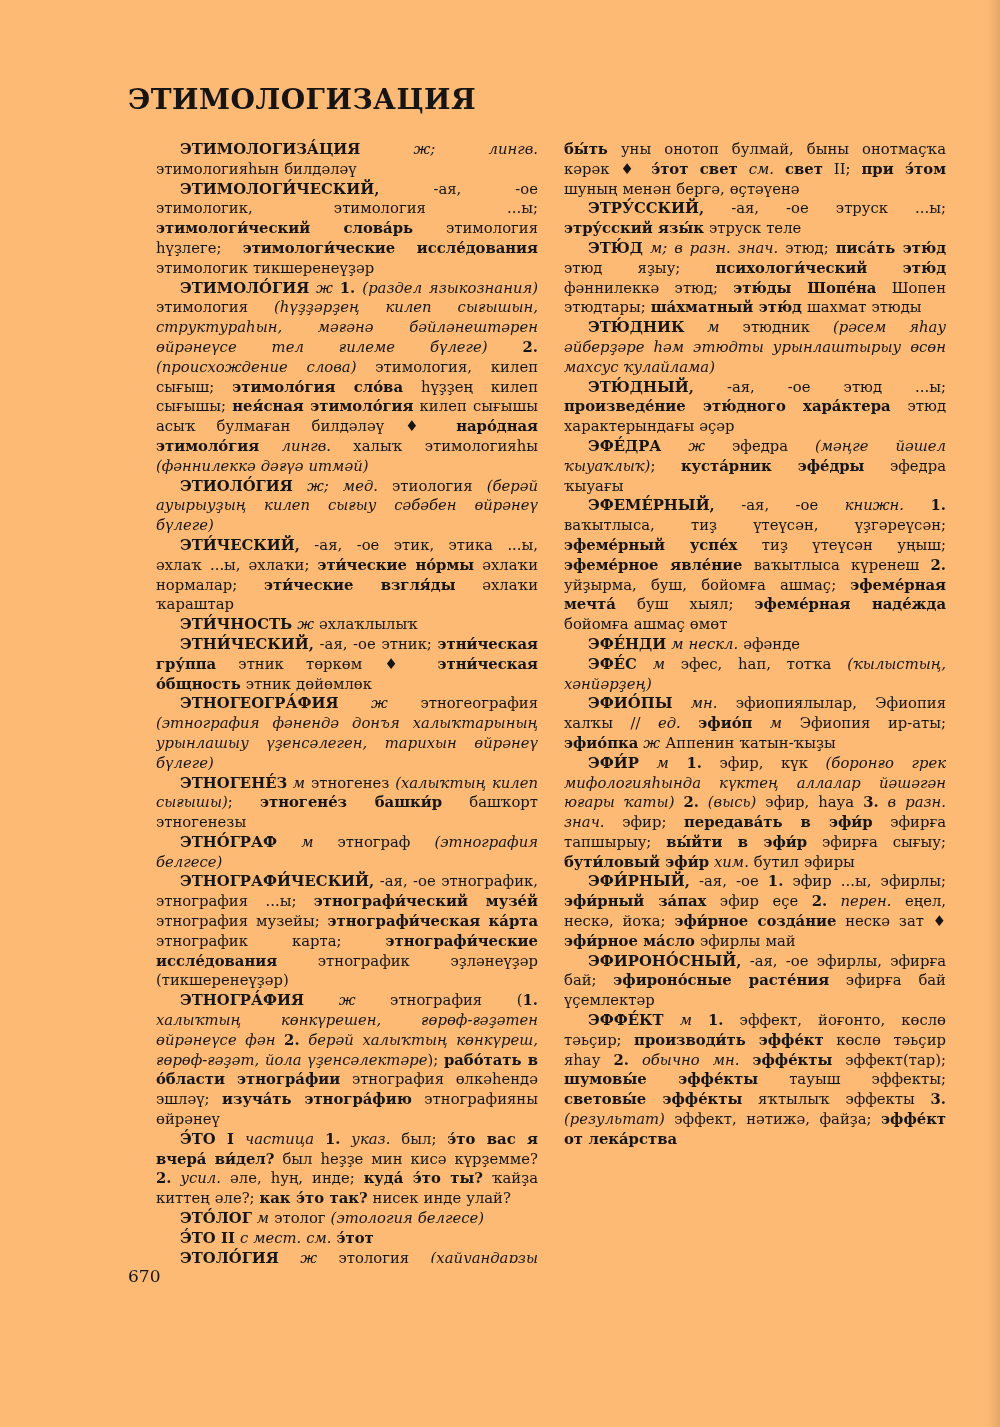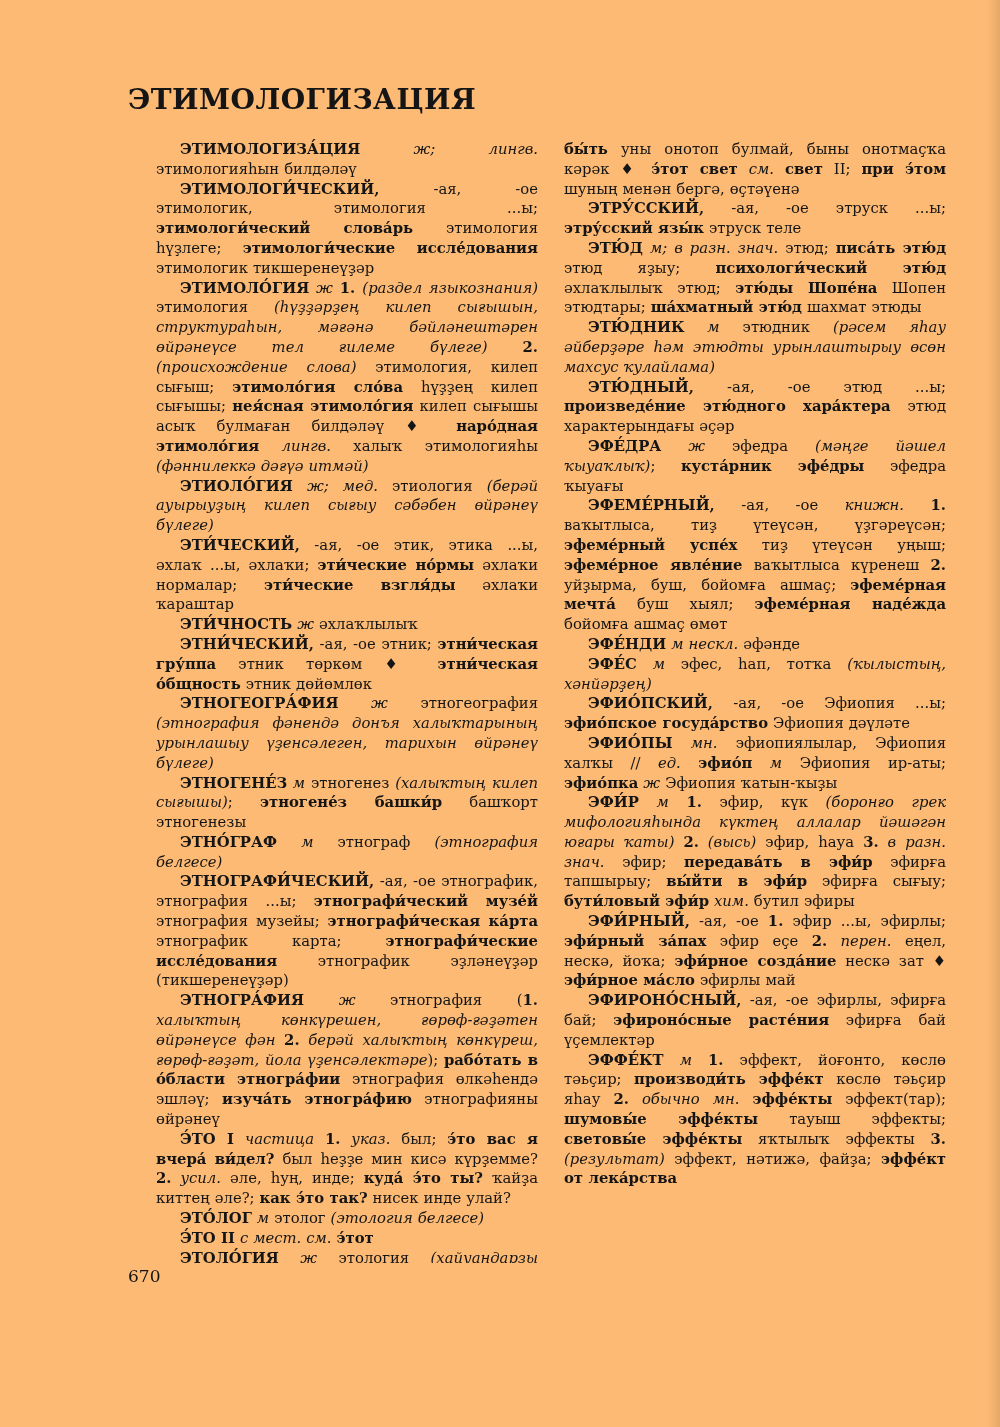--- a/index.html
+++ b/index.html
@@ -70,29 +70,28 @@
         <p class="entry"><span class="b">ЭТНОГРАФИ́ЧЕСКИЙ,</span><span> -ая, -ое этнографик, этнография ...ы; </span><span class="b">этнографи́ческий музе́й</span><span> этнография музейы; </span><span class="b">этнографи́ческая ка́рта</span><span> этнографик карта; </span><span class="b">этнографи́ческие иссле́дования</span><span> этнографик эҙләнеүҙәр (тикшеренеүҙәр)</span></p>
         <p class="entry"><span class="b">ЭТНОГРА́ФИЯ</span><span class="i"> ж</span><span> этнография (</span><span class="b">1.</span><span class="i"> халыҡтың көнкүрешен, ғөрөф-ғәҙәтен өйрәнеүсе фән </span><span class="b">2.</span><span class="i"> берәй халыҡтың көнкүреш, ғөрөф-ғәҙәт, йола үҙенсәлектәре</span><span>); </span><span class="b">рабо́тать в о́бласти этногра́фии</span><span> этнография өлкәһендә эшләү; </span><span class="b">изуча́ть этногра́фию</span><span> этнографияны өйрәнеү</span></p>
         <p class="entry"><span class="b">Э́ТО I</span><span class="i"> частица </span><span class="b">1.</span><span class="i"> указ.</span><span> был; </span><span class="b">э́то вас я вчера́ ви́дел?</span><span> был һеҙҙе мин кисә күрҙемме? </span><span class="b">2.</span><span class="i"> усил.</span><span> әле, һуң, инде; </span><span class="b">куда́ э́то ты?</span><span> ҡайҙа киттең әле?; </span><span class="b">как э́то так?</span><span> нисек инде улай?</span></p>
         <p class="entry"><span class="b">ЭТО́ЛОГ</span><span class="i"> м</span><span> этолог </span><span class="i">(этология белгесе)</span></p>
         <p class="entry"><span class="b">Э́ТО II</span><span class="i"> с мест. см. </span><span class="b">э́тот</span></p>
         <p class="entry"><span class="b">ЭТОЛО́ГИЯ</span><span class="i"> ж</span><span> этология </span><span class="i">(хайуандарҙы тәбиғи шарттарҙа өйрәнеүсе фән)</span></p>
       </div>
     <div class="col">
         <p class="entry cont"><span class="b">бы́ть</span><span> уны онотоп булмай, быны онотмаҫҡа кәрәк </span><span class="b">♦ э́тот свет</span><span class="i"> см. </span><span class="b">свет</span><span> II; </span><span class="b">при э́том</span><span> шуның менән бергә, өҫтәүенә</span></p>
         <p class="entry"><span class="b">ЭТРУ́ССКИЙ,</span><span> -ая, -ое этруск ...ы; </span><span class="b">этру́сский язы́к</span><span> этруск теле</span></p>
-        <p class="entry"><span class="b">ЭТЮ́Д</span><span class="i"> м; в разн. знач.</span><span> этюд; </span><span class="b">писа́ть этю́д</span><span> этюд яҙыу; </span><span class="b">психологи́ческий этю́д</span><span> әхлаҡлылыҡ этюд; </span><span class="b">этю́ды Шопе́на</span><span> Шопен этюдтары; </span><span class="b">ша́хматный этю́д</span><span> шахмат этюды</span></p>
+        <p class="entry"><span class="b">ЭТЮ́Д</span><span class="i"> м; в разн. знач.</span><span> этюд; </span><span class="b">писа́ть этю́д</span><span> этюд яҙыу; </span><span class="b">психологи́ческий этю́д</span><span> фәннилеккә этюд; </span><span class="b">этю́ды Шопе́на</span><span> Шопен этюдтары; </span><span class="b">ша́хматный этю́д</span><span> шахмат этюды</span></p>
         <p class="entry"><span class="b">ЭТЮ́ДНИК</span><span class="i"> м</span><span> этюдник </span><span class="i">(рәсем яһау әйберҙәре һәм этюдты урынлаштырыу өсөн махсус ҡулайлама)</span></p>
         <p class="entry"><span class="b">ЭТЮ́ДНЫЙ,</span><span> -ая, -ое этюд ...ы; </span><span class="b">произведе́ние этю́дного хара́ктера</span><span> этюд характерындағы әҫәр</span></p>
         <p class="entry"><span class="b">ЭФЕ́ДРА</span><span class="i"> ж</span><span> эфедра </span><span class="i">(мәңге йәшел ҡыуаҡлыҡ)</span><span>; </span><span class="b">куста́рник эфе́дры</span><span> эфедра ҡыуағы</span></p>
         <p class="entry"><span class="b">ЭФЕМЕ́РНЫЙ,</span><span> -ая, -ое </span><span class="i">книжн. </span><span class="b">1.</span><span> ваҡытлыса, тиҙ үтеүсән, үҙгәреүсән; </span><span class="b">эфеме́рный успе́х</span><span> тиҙ үтеүсән уңыш; </span><span class="b">эфеме́рное явле́ние</span><span> ваҡытлыса күренеш </span><span class="b">2.</span><span> уйҙырма, буш, бойомға ашмаҫ; </span><span class="b">эфеме́рная мечта́</span><span> буш хыял; </span><span class="b">эфеме́рная наде́жда</span><span> бойомға ашмаҫ өмөт</span></p>
         <p class="entry"><span class="b">ЭФЕ́НДИ</span><span class="i"> м нескл.</span><span> әфәнде</span></p>
         <p class="entry"><span class="b">ЭФЕ́С</span><span class="i"> м</span><span> эфес, һап, тотҡа </span><span class="i">(ҡылыстың, хәнйәрҙең)</span></p>
-        <p class="entry"><span class="b">ЭФИО́ПСКИЙ,</span><span> -ая, -ое Эфиопия ...ы; </span><span class="b">эфио́пское госуда́рство</span><span> Эфиопия дәүләте</span></p>
-        <p class="entry"><span class="b">ЭФИО́ПЫ</span><span class="i"> мн.</span><span> эфиопиялылар, Эфиопия халҡы // </span><span class="i">ед. </span><span class="b">эфио́п</span><span class="i"> м</span><span> Эфиопия ир-аты; </span><span class="b">эфио́пка</span><span class="i"> ж</span><span> Эфиопия ҡатын-ҡыҙы</span></p>
+        <p class="entry"><span class="b">ЭФИО́ПЫ</span><span class="i"> мн.</span><span> эфиопиялылар, Эфиопия халҡы // </span><span class="i">ед. </span><span class="b">эфио́п</span><span class="i"> м</span><span> Эфиопия ир-аты; </span><span class="b">эфио́пка</span><span class="i"> ж</span><span> Аппенин ҡатын-ҡыҙы</span></p>
         <p class="entry"><span class="b">ЭФИ́Р</span><span class="i"> м </span><span class="b">1.</span><span> эфир, күк </span><span class="i">(боронғо грек мифологияһында күктең аллалар йәшәгән юғары ҡаты) </span><span class="b">2.</span><span class="i"> (высь)</span><span> эфир, һауа </span><span class="b">3.</span><span class="i"> в разн. знач.</span><span> эфир; </span><span class="b">передава́ть в эфи́р</span><span> эфирға тапшырыу; </span><span class="b">вы́йти в эфи́р</span><span> эфирға сығыу; </span><span class="b">бути́ловый эфи́р</span><span class="i"> хим.</span><span> бутил эфиры</span></p>
         <p class="entry"><span class="b">ЭФИ́РНЫЙ,</span><span> -ая, -ое </span><span class="b">1.</span><span> эфир ...ы, эфирлы; </span><span class="b">эфи́рный за́пах</span><span> эфир еҫе </span><span class="b">2.</span><span class="i"> перен.</span><span> еңел, нескә, йоҡа; </span><span class="b">эфи́рное созда́ние</span><span> нескә зат </span><span class="b">♦ эфи́рное ма́сло</span><span> эфирлы май</span></p>
         <p class="entry"><span class="b">ЭФИРОНО́СНЫЙ,</span><span> -ая, -ое эфирлы, эфирға бай; </span><span class="b">эфироно́сные расте́ния</span><span> эфирға бай үҫемлектәр</span></p>
         <p class="entry"><span class="b">ЭФФЕ́КТ</span><span class="i"> м </span><span class="b">1.</span><span> эффект, йоғонто, көслө тәьҫир; </span><span class="b">производи́ть эффе́кт</span><span> көслө тәьҫир яһау </span><span class="b">2.</span><span class="i"> обычно мн. </span><span class="b">эффе́кты</span><span> эффект(тар); </span><span class="b">шумовы́е эффе́кты</span><span> тауыш эффекты; </span><span class="b">световы́е эффе́кты</span><span> яҡтылыҡ эффекты </span><span class="b">3.</span><span class="i"> (результат)</span><span> эффект, нәтижә, файҙа; </span><span class="b">эффе́кт от лека́рства</span></p>
       </div>
   </div>
   <div class="page-number">670</div>
 </div>
 
 </body></html>

